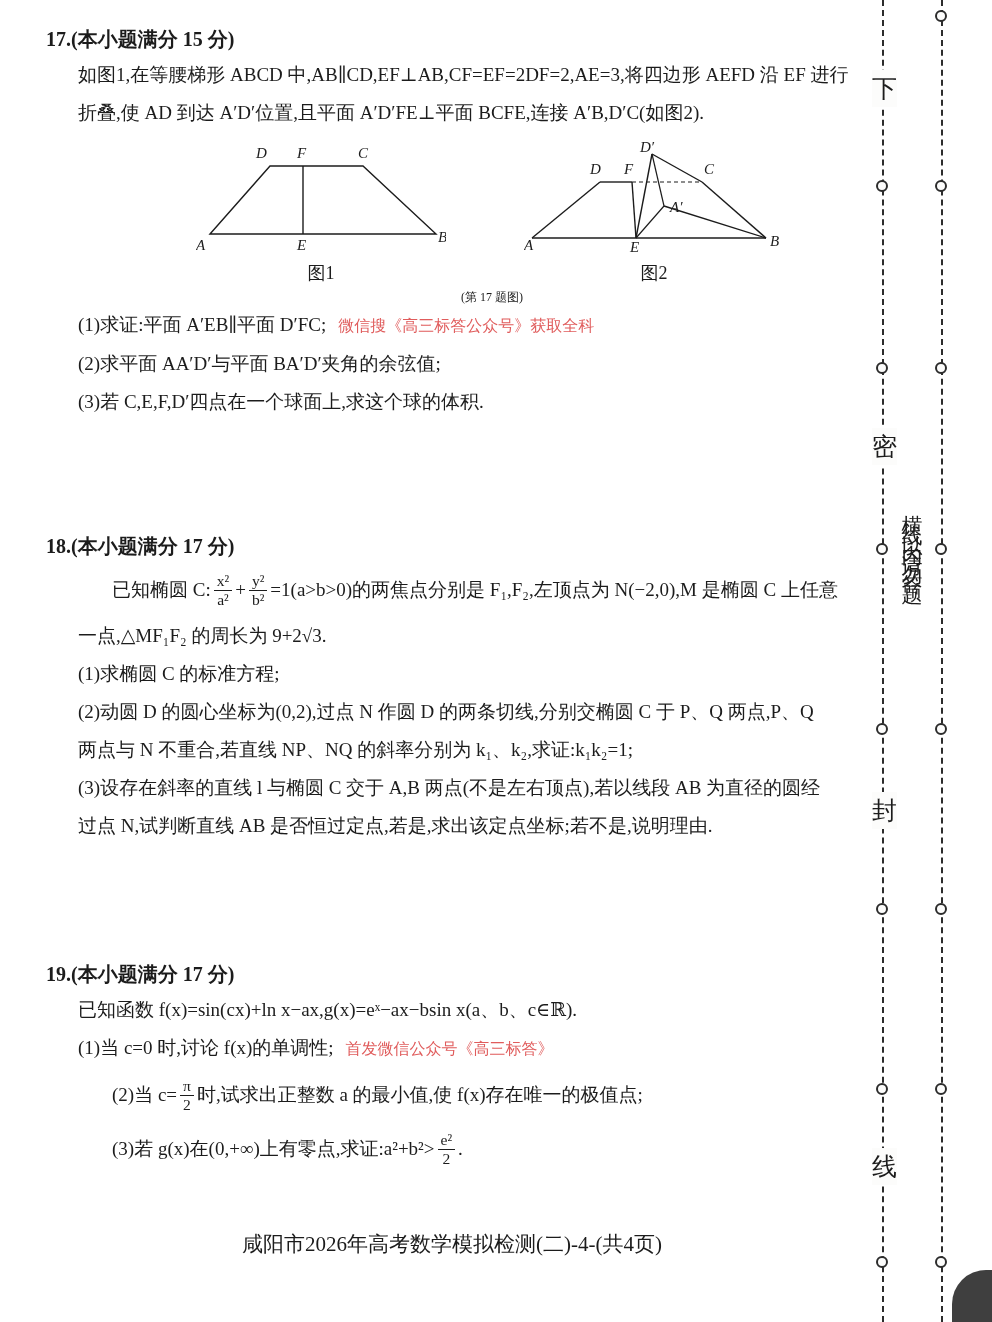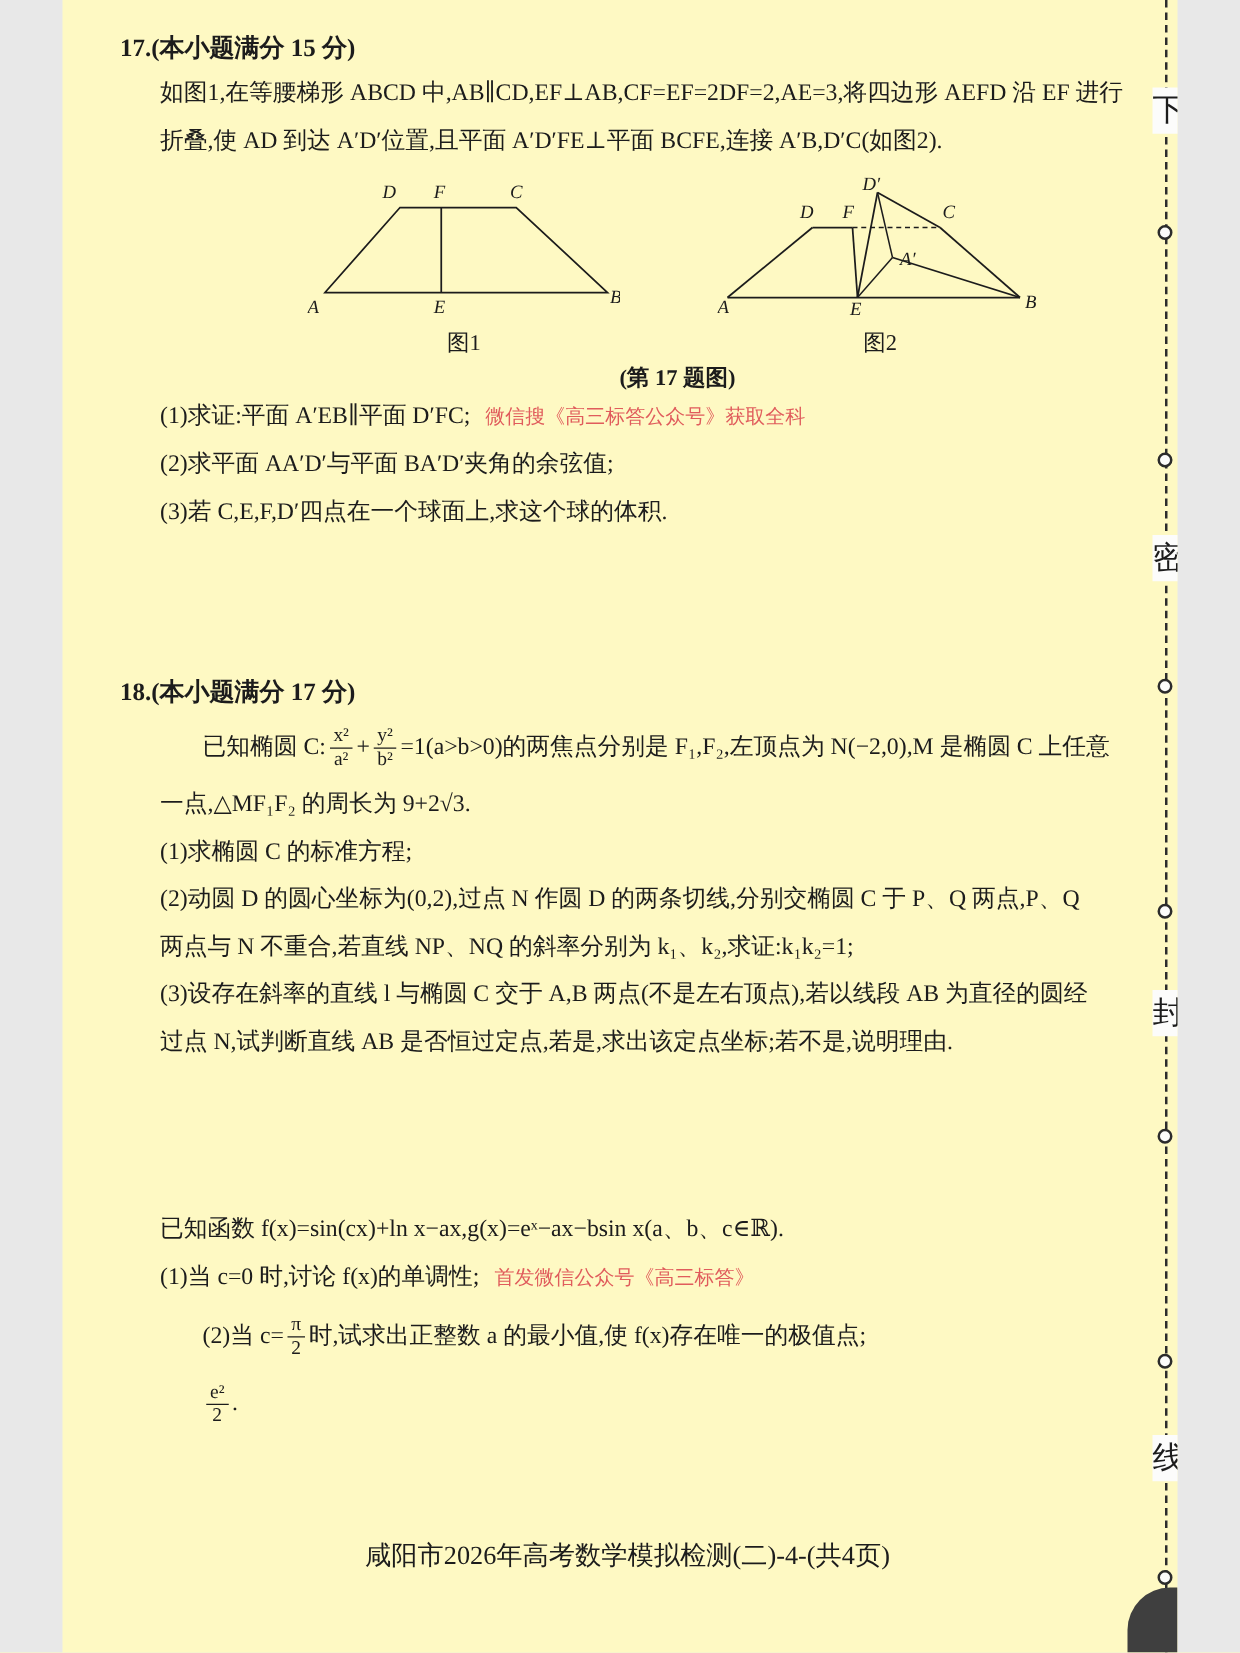--- a/index.html
+++ b/index.html
@@ -1,34 +1,34 @@
 <!DOCTYPE html>
 <html><head>
 <meta charset="utf-8">
 <style>
   * { margin:0; padding:0; box-sizing:border-box; }
   body { background:#e8e8e8; font-family:"Liberation Serif","DejaVu Serif",serif; }
   .page {
-    position:relative; width:892px; height:1322px; margin:0 auto;
-    background:#fef9c3; color:#1c1c1c; overflow:hidden;
+    position:relative; width:992px; height:1322px; margin:0 auto;
+    background:#ffffff; color:#1c1c1c; overflow:hidden;
   }
   .content { position:absolute; left:46px; top:22px; width:812px; font-size:19px; }
   .q-head { font-weight:bold; font-size:20px; line-height:34px; }
   .q-body { margin-left:32px; }
   .pline { line-height:38px; }
   .mline { display:flex; align-items:center; flex-wrap:wrap; line-height:30px; min-height:54px;margin-left:34px; }
   .frac { display:inline-flex; flex-direction:column; align-items:center;
           line-height:1.15; font-size:0.82em; margin:0 3px; vertical-align:middle; }
   .frac .num { border-bottom:1.6px solid #1c1c1c; padding:0 3px; }
   .frac .den { padding:0 3px; }
   .wm { color:#e05c5c; font-size:16px; margin-left:12px; font-family:"Liberation Sans",sans-serif; }
   .figs-row { display:flex; margin-left:118px; gap:78px; margin-top:10px; }
   .fig { text-align:center; }
   .fig-caption { font-size:18px; margin-top:2px; }
-  .figs-note { width:592px; margin-left:118px; text-align:center; font-size:18px; margin-top:4px;font-weight:bold; }
+  .figs-note { width:592px; margin-left:118px; text-align:center; font-size:12px; margin-top:4px; }
   svg text { font-family:"Liberation Serif","DejaVu Serif",serif; font-style:italic; font-size:15px; fill:#1c1c1c; }
   .spacer-18 { height:108px; }
   .spacer-19 { height:112px; }
   .footer { position:absolute; left:46px; top:1230px; width:812px; text-align:center; font-size:21px; }
   
   .rule { position:absolute; top:0; bottom:0; width:0; border-left:2px dashed #2c2c2c; }
   .rule-left { left:882px; }
   .rule-right { left:941px; }
   .ring { position:absolute; width:12px; height:12px; border:2px solid #2c2c2c; border-radius:50%;
           background:#fcfcfb; }
@@ -123,34 +123,36 @@
         <div class="pline">(2)动圆 D 的圆心坐标为(0,2),过点 N 作圆 D 的两条切线,分别交椭圆 C 于 P、Q 两点,P、Q</div>
         <div class="pline">两点与 N 不重合,若直线 NP、NQ 的斜率分别为 k₁、k₂,求证:k₁k₂=1;</div>
         <div class="pline">(3)设存在斜率的直线 l 与椭圆 C 交于 A,B 两点(不是左右顶点),若以线段 AB 为直径的圆经</div>
         <div class="pline">过点 N,试判断直线 AB 是否恒过定点,若是,求出该定点坐标;若不是,说明理由.</div>
       </div>
     </div>
 
     <div class="spacer-19"></div>
 
     <div>
+      <div class="q-head">19.(本小题满分 17 分)</div>
       <div class="q-body">
         <div class="pline">已知函数 f(x)=sin(cx)+ln x−ax,g(x)=eˣ−ax−bsin x(a、b、c∈ℝ).</div>
         <div class="pline">
           <span>(1)当 c=0 时,讨论 f(x)的单调性;</span><span class="wm">首发微信公众号《高三标答》</span>
         </div>
         <div class="mline">
           <span>(2)当 c=</span>
           <span class="frac">
               <span class="num">π</span>
               <span class="den">2</span>
             </span>
           <span>时,试求出正整数 a 的最小值,使 f(x)存在唯一的极值点;</span>
         </div>
         <div class="mline">
+          <span>(3)若 g(x)在(0,+∞)上有零点,求证:a²+b²&gt;</span>
           <span class="frac">
               <span class="num">e²</span>
               <span class="den">2</span>
             </span>
           <span>.</span>
         </div>
       </div>
     </div>
 
   </div>

